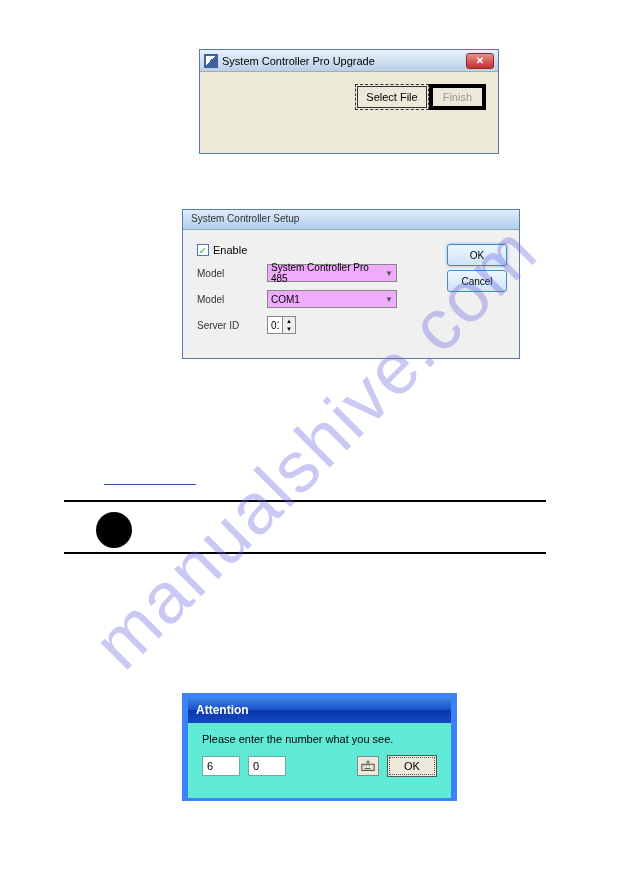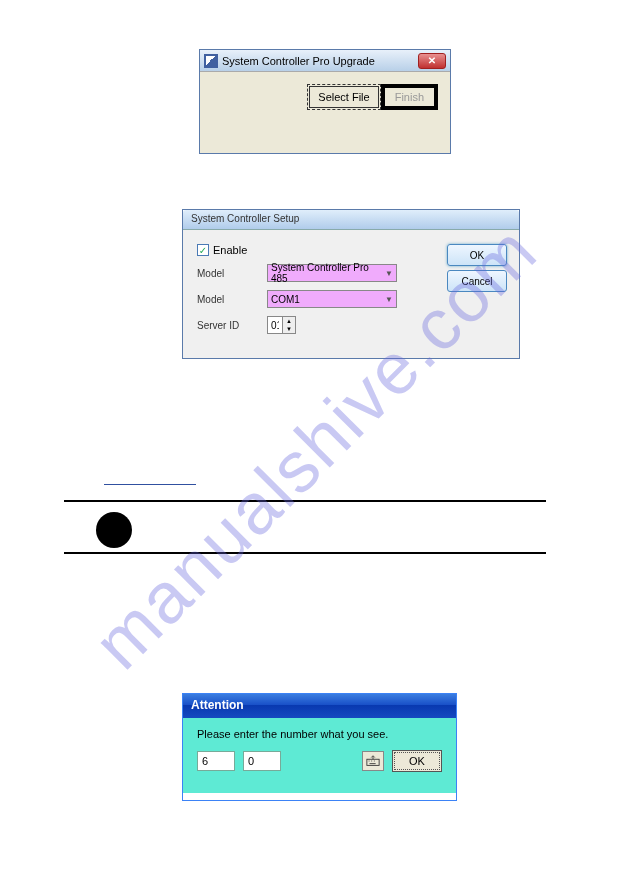--- a/index.html
+++ b/index.html
@@ -1,21 +1,21 @@
 <!DOCTYPE html>
 <html><head>
 <meta charset="utf-8">
 <style>
 * { box-sizing: border-box; margin: 0; padding: 0; }
 body { width: 629px; height: 893px; background: #fff; font-family: Tahoma, Arial, sans-serif; position: relative; font-size: 11px; }
 
 .watermark { position: absolute; top: 50%; left: 50%; transform: translate(-50%, -50%) rotate(-45deg); font-size: 72px; font-weight: 400; color: rgba(100, 100, 220, 0.35); pointer-events: none; z-index: 100; letter-spacing: 2px; font-family: Arial, sans-serif; }
 
 
-.dialog1 { position: absolute; left: 199px; top: 49px; width: 252px; height: 105px; border: 1px solid #5a7aaa; background: #ece9d8; }
+.dialog1 { position: absolute; left: 199px; top: 49px; width: 300px; height: 105px; border: 1px solid #5a7aaa; background: #ece9d8; }
 .titlebar1 { height: 22px; background: linear-gradient(to bottom, #e8f0fa, #b8d0e8); display: flex; align-items: center; padding: 0 4px; border-bottom: 1px solid #aaa; }
 .titlebar1 .icon-box { width: 14px; height: 14px; background: #4060a0; margin-right: 4px; display: inline-block; position: relative; }
 .titlebar1 .icon-box::after { content: ''; position: absolute; inset: 2px; background: linear-gradient(135deg,#fff 45%,transparent 45%); }
 .titlebar1 .title { flex: 1; font-size: 11px; color: #000; }
 .closebtn { width: 28px; height: 16px; background: linear-gradient(to bottom,#e89090,#c03030); border: 1px solid #a02020; border-radius: 3px; color: #fff; display: flex; align-items: center; justify-content: center; font-size: 10px; font-weight: bold; cursor: pointer; }
 .dialog1-body { padding: 12px; display: flex; justify-content: flex-end; }
 .btn { padding: 3px 10px; border: 4px solid #000000; background: #ece9d8; font-size: 11px; cursor: pointer; }
 .btn.dashed { border: 1px dashed #333; outline: 1px solid #333; outline-offset: -3px; }
 .btn.disabled { color: #999; }
 
@@ -36,21 +36,21 @@
 .okbtn { top: 14px; box-shadow: 0 0 3px #6ac; }
 .cancelbtn { top: 40px; }
 
 
 .hr1 { position: absolute; left: 104px; top: 484px; width: 92px; height: 1px; background: #3050a0; }
 .hr2 { position: absolute; left: 64px; top: 500px; width: 482px; height: 2px; background: #000; }
 .hr3 { position: absolute; left: 64px; top: 552px; width: 482px; height: 2px; background: #000; }
 .blackcircle { position: absolute; left: 96px; top: 512px; width: 36px; height: 36px; border-radius: 50%; background: #000; }
 
 
-.dialog3 { position: absolute; left: 182px; top: 693px; width: 275px; height: 108px; border: 1px solid #3b82f6; }
+.dialog3 { position: absolute; left: 182px; top: 693px; width: 275px; height: 108px; border: 6px solid #3b82f6; }
 .titlebar3 { height: 24px; background: linear-gradient(to bottom,#3a7de0 0%,#1950c8 45%,#0838b0 46%,#1549c0 100%); color: #fff; font-weight: bold; font-size: 12px; padding: 4px 8px; }
 .dialog3-body { background: #5eead4; height: 75px; padding: 10px 14px; }
 .prompt { font-size: 11px; color: #000; margin-bottom: 10px; }
 .inputrow { display: flex; align-items: center; gap: 8px; }
 .txt { width: 38px; height: 20px; border: 1px solid #7a9; background: #fff; font-size: 11px; padding: 2px 4px; }
 .keybtn { width: 22px; height: 20px; border: 1px solid #888; background: #ece9d8; display: flex; align-items: center; justify-content: center; margin-left: auto; cursor: pointer; }
 .keybtn svg { width: 14px; height: 12px; }
 .okbtn3 { width: 50px; height: 22px; border: 1px solid #555; background: #ece9d8; font-size: 11px; display: flex; align-items: center; justify-content: center; outline: 1px dotted #555; outline-offset: -3px; cursor: pointer; }
 </style>
 </head>

